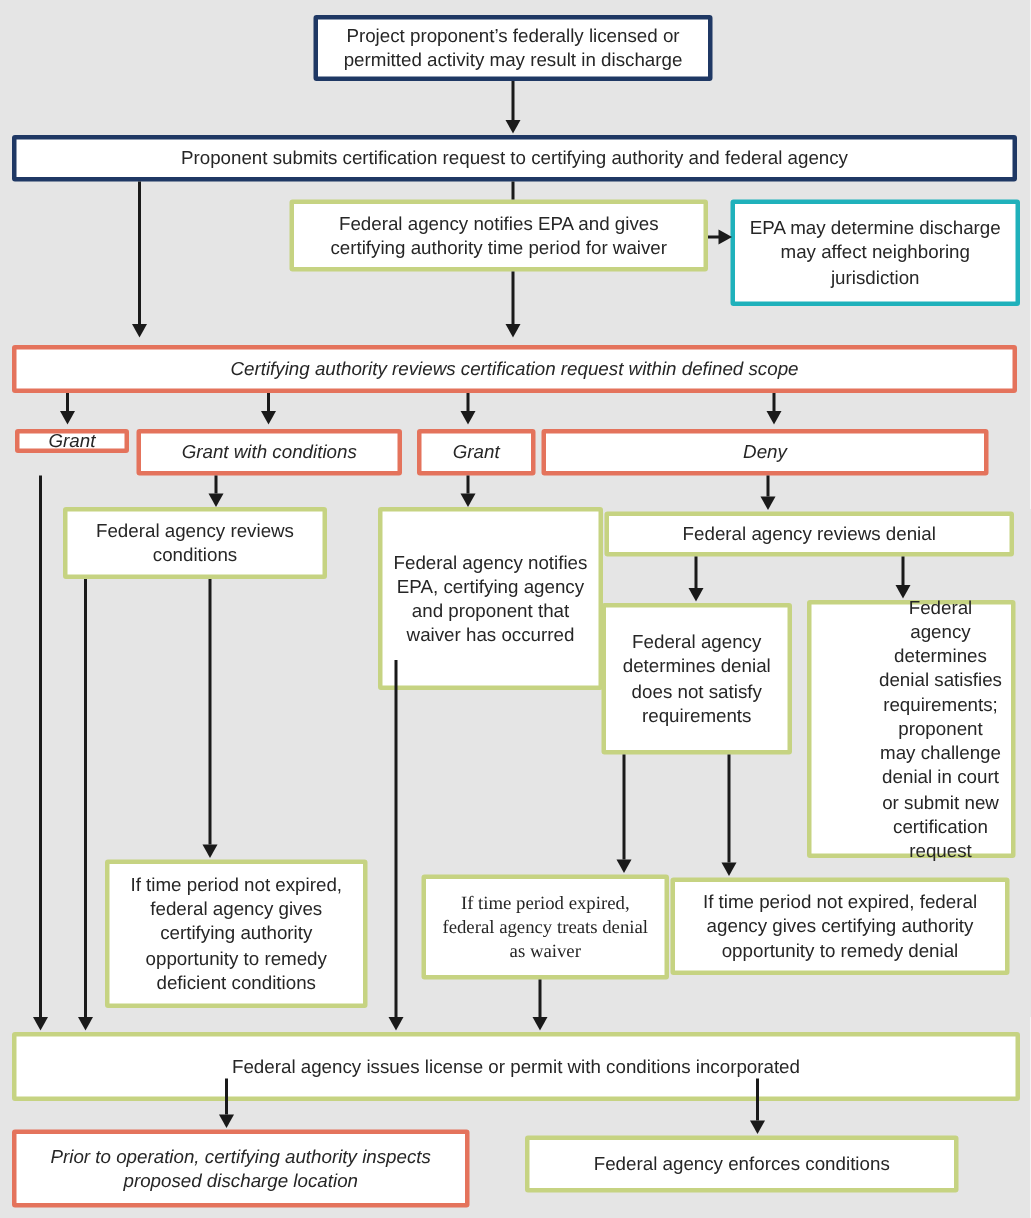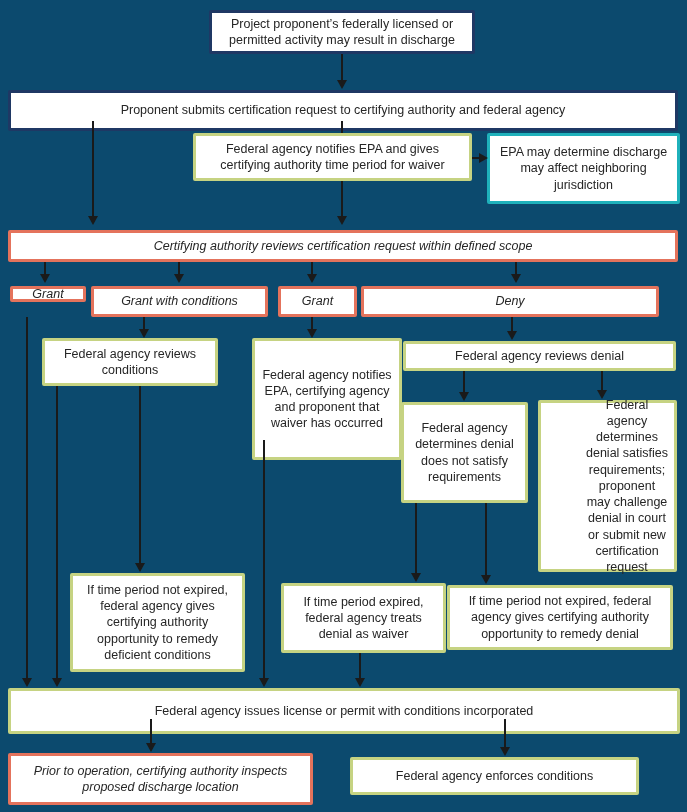--- a/index.html
+++ b/index.html
@@ -1,17 +1,17 @@
 <!DOCTYPE html>
 <html><head>
 <meta charset="utf-8">
 <style>
   html,body{margin:0;padding:0;background:#ffffff;}
   #stage{
-    position:relative;width:687px;height:812px;background:#0c4a6e;
+    position:relative;width:687px;height:812px;background:#e5e5e5;
     font-family:"Liberation Sans","DejaVu Sans",sans-serif;color:#262626;
     overflow:hidden;
   }
   .node{
     position:absolute;box-sizing:border-box;background:#ffffff;
     display:flex;align-items:center;justify-content:center;text-align:center;
     font-size:12.5px;line-height:1.3;padding:2px 6px;border-radius:2px;
   }
   .navy{border:3px solid #1f3864;}
   .red{border:3px solid #e4735c;font-style:italic;}
@@ -30,41 +30,41 @@
     border-left:9px solid #1a1a1a;
   }
 </style>
 </head>
 <body>
 
 <div id="stage">
 
   <div class="node navy" style="left:209px;top:10px;width:266px;height:44px;">Project proponent’s federally licensed or permitted activity may result in discharge</div>
 
-  <div class="node navy" style="left:8px;top:90px;width:670px;height:41px;">Proponent submits certification request to certifying authority and federal agency</div>
+  <div class="node navy" style="left:8px;top:90px;width:670px;height:31px;">Proponent submits certification request to certifying authority and federal agency</div>
 
   <div class="node olive" style="left:193px;top:133px;width:279px;height:48px;">Federal agency notifies EPA and gives certifying authority time period for waiver</div>
   <div class="node teal" style="left:487px;top:133px;width:193px;height:71px;">EPA may determine discharge may affect neighboring jurisdiction</div>
 
   <div class="node red" style="left:8px;top:230px;width:670px;height:32px;">Certifying authority reviews certification request within defined scope</div>
 
   <div class="node red" style="left:10px;top:286px;width:76px;height:16px;">Grant</div>
   <div class="node red" style="left:91px;top:286px;width:177px;height:31px;">Grant with conditions</div>
   <div class="node red" style="left:278px;top:286px;width:79px;height:31px;">Grant</div>
   <div class="node red" style="left:361px;top:286px;width:298px;height:31px;">Deny</div>
 
   <div class="node olive" style="left:42px;top:338px;width:176px;height:48px;">Federal agency reviews conditions</div>
   <div class="node olive" style="left:233px;top:338px;width:150px;height:122px;margin-left:19px;">Federal agency notifies EPA, certifying agency and proponent that waiver has occurred</div>
   <div class="node olive" style="left:403px;top:341px;width:273px;height:30px;">Federal agency reviews denial</div>
 
   <div class="node olive" style="left:401px;top:402px;width:127px;height:101px;">Federal agency determines denial does not satisfy requirements</div>
   <div class="node olive" style="left:538px;top:400px;width:139px;height:172px;padding-left:45px;">Federal agency determines denial satisfies requirements; proponent may challenge denial in court or submit new certification request</div>
 
   <div class="node olive" style="left:70px;top:573px;width:175px;height:99px;">If time period not expired, federal agency gives certifying authority opportunity to remedy deficient conditions</div>
-  <div class="node olive" style="left:281px;top:583px;width:165px;height:70px;">If time period expired, federal agency treats denial as waiver</div>
+  <div class="node olive" style="left:281px;top:583px;width:165px;height:70px;font-family:Liberation Serif, serif;">If time period expired, federal agency treats denial as waiver</div>
   <div class="node olive" style="left:447px;top:585px;width:226px;height:65px;">If time period not expired, federal agency gives certifying authority opportunity to remedy denial</div>
 
   <div class="node olive" style="left:8px;top:688px;width:672px;height:46px;">Federal agency issues license or permit with conditions incorporated</div>
 
   <div class="node red" style="left:8px;top:753px;width:305px;height:52px;">Prior to operation, certifying authority inspects proposed discharge location</div>
   <div class="node olive" style="left:340px;top:757px;width:289px;height:38px;margin-left:10px;">Federal agency enforces conditions</div>
 
   <div class="vline" style="left:341px;top:54px;height:26px;"></div>
   <div class="ah" style="left:337px;top:80px;"></div>
 

